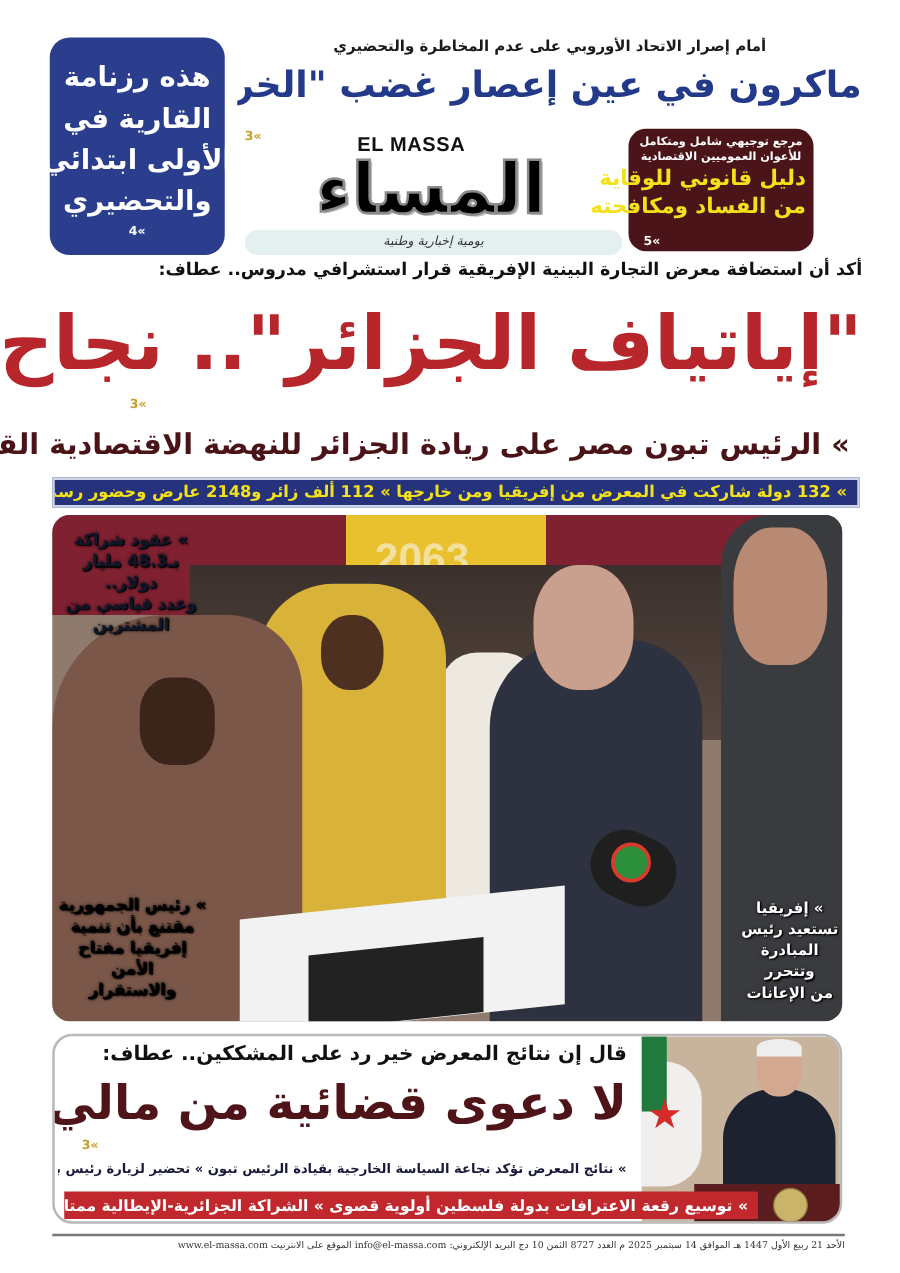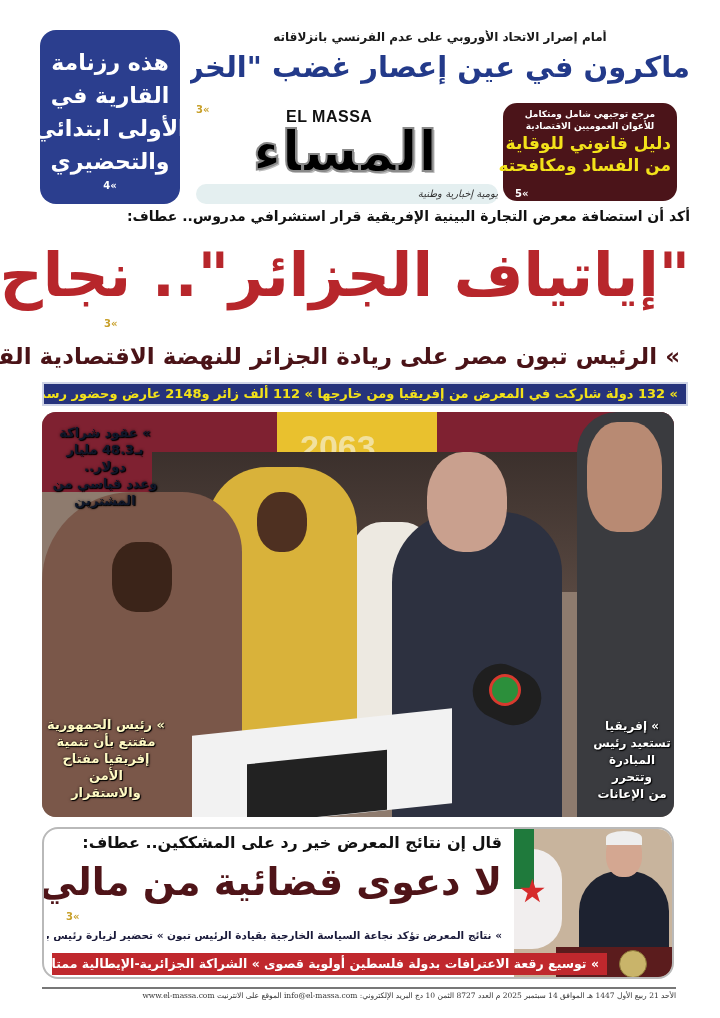--- a/index.html
+++ b/index.html
@@ -43,25 +43,25 @@
   .masthead .logo-ar {
     position: absolute; left: 8px; top: 22px; width: 294px; height: 60px;
     font-size: 56px; font-weight: bold; color: #000; text-align: center; line-height: 60px;
     -webkit-text-stroke: 2px #8a8a8a;
     text-shadow: 0 0 0 #fff, 2px 2px 0 #bdbdbd;
     letter-spacing: 2px;
   }
   .masthead .tagline {
     position: absolute; left: 6px; top: 84px; width: 302px; height: 20px;
     background: #e4eff0; border-radius: 10px;
-    font-size: 10px; color: #333; text-align: right; line-height: 20px; font-style: italic;
+    font-size: 10px; color: #333; text-align: center; line-height: 20px; font-style: italic;
   }
 
   .box-right {
-    left: 503px; top: 103px; width: 174px; height: 98px;
+    left: 503px; top: 103px; width: 148px; height: 98px;
     background: #4b1419; border-radius: 14px; color: #fff; text-align: center;
     padding: 5px 6px;
   }
   .box-right .sub { font-size: 9px; font-weight: bold; line-height: 12px; white-space: nowrap; }
   .box-right .main { font-size: 17px; font-weight: bold; color: #f3e21a; line-height: 22px; white-space: nowrap; }
   .box-right .ref { position: absolute; left: 12px; bottom: 2px; font-size: 10px; font-weight: bold; direction: ltr; }
 
   
   .kicker-main {
     left: 40px; top: 208px; width: 650px; height: 22px;
@@ -110,21 +110,21 @@
   .photo .counter { position: absolute; left: 150px; top: 310px; width: 260px; height: 95px; background: #f2f2f2; transform: skewY(-6deg); }
   .photo .keyboard { position: absolute; left: 205px; top: 345px; width: 140px; height: 60px; background: #222; transform: skewY(-6deg); }
   .photo .mic { position: absolute; left: 430px; top: 255px; width: 70px; height: 55px; background: #1f1f1f; border-radius: 30px; transform: rotate(25deg); }
   .photo .mic-logo { position: absolute; left: 447px; top: 262px; width: 32px; height: 32px; background: #2c8f3b; border-radius: 50%; border: 3px solid #d83a2e; }
 
   .cap {
     position: absolute; font-weight: bold; text-align: center; line-height: 17px;
     text-shadow: 0 0 3px rgba(0,0,0,0.8), 1px 1px 1px #000;
   }
   .cap-tl { left: 8px; top: 12px; width: 110px; font-size: 13px; color: #0f172a; }
-  .cap-bl { left: 4px; top: 304px; width: 120px; font-size: 13px; color: #fef9c3; }
+  .cap-bl { left: 4px; top: 304px; width: 120px; font-size: 13px; color: #000000; }
   .cap-br { left: 548px; top: 278px; width: 84px; font-size: 12px; color: #ffffff; margin-top: 28px; }
 
   
   .bottom-box {
     left: 42px; top: 827px; width: 632px; height: 152px;
     border: 2px solid #b9b9b9; border-radius: 16px; overflow: hidden; background: #fff;
   }
   .bottom-box .photo-side { position: absolute; left: 470px; top: 0; width: 162px; height: 152px; background: #c8b49d; }
   .bottom-box .flag-green { position: absolute; left: 470px; top: 0; width: 20px; height: 60px; background: #1f7a3c; }
   .bottom-box .flag-white { position: absolute; left: 470px; top: 20px; width: 48px; height: 100px; background: #f1eeee; border-radius: 0 30px 30px 0; }
@@ -155,21 +155,21 @@
   .footer-rule { left: 42px; top: 987px; width: 634px; height: 2px; background: #777; }
   .footer {
     left: 42px; top: 991px; width: 634px; height: 14px;
     font-size: 7.5px; color: #333; text-align: right; white-space: nowrap; overflow: hidden;
     font-family: "DejaVu Serif", serif;
   }
 </style>
 </head>
 <body>
 
-<div class="abs kicker-top">أمام إصرار الاتحاد الأوروبي على عدم الفرنسي بانزلاقاته</div>
+<div class="abs kicker-top">أمام إصرار الاتحاد الأوروبي على عدم المخاطرة والتحضيري</div>
 <div class="abs headline-top">ماكرون في عين إعصار غضب "الخريف الفرنسي"</div>
 
 <div class="abs box-left">
   <div class="line">هذه رزنامة</div>
   <div class="line">القارية في</div>
   <div class="line">الأولى ابتدائي</div>
   <div class="line">والتحضيري</div>
   <div class="ref">4«</div>
 </div>
 

